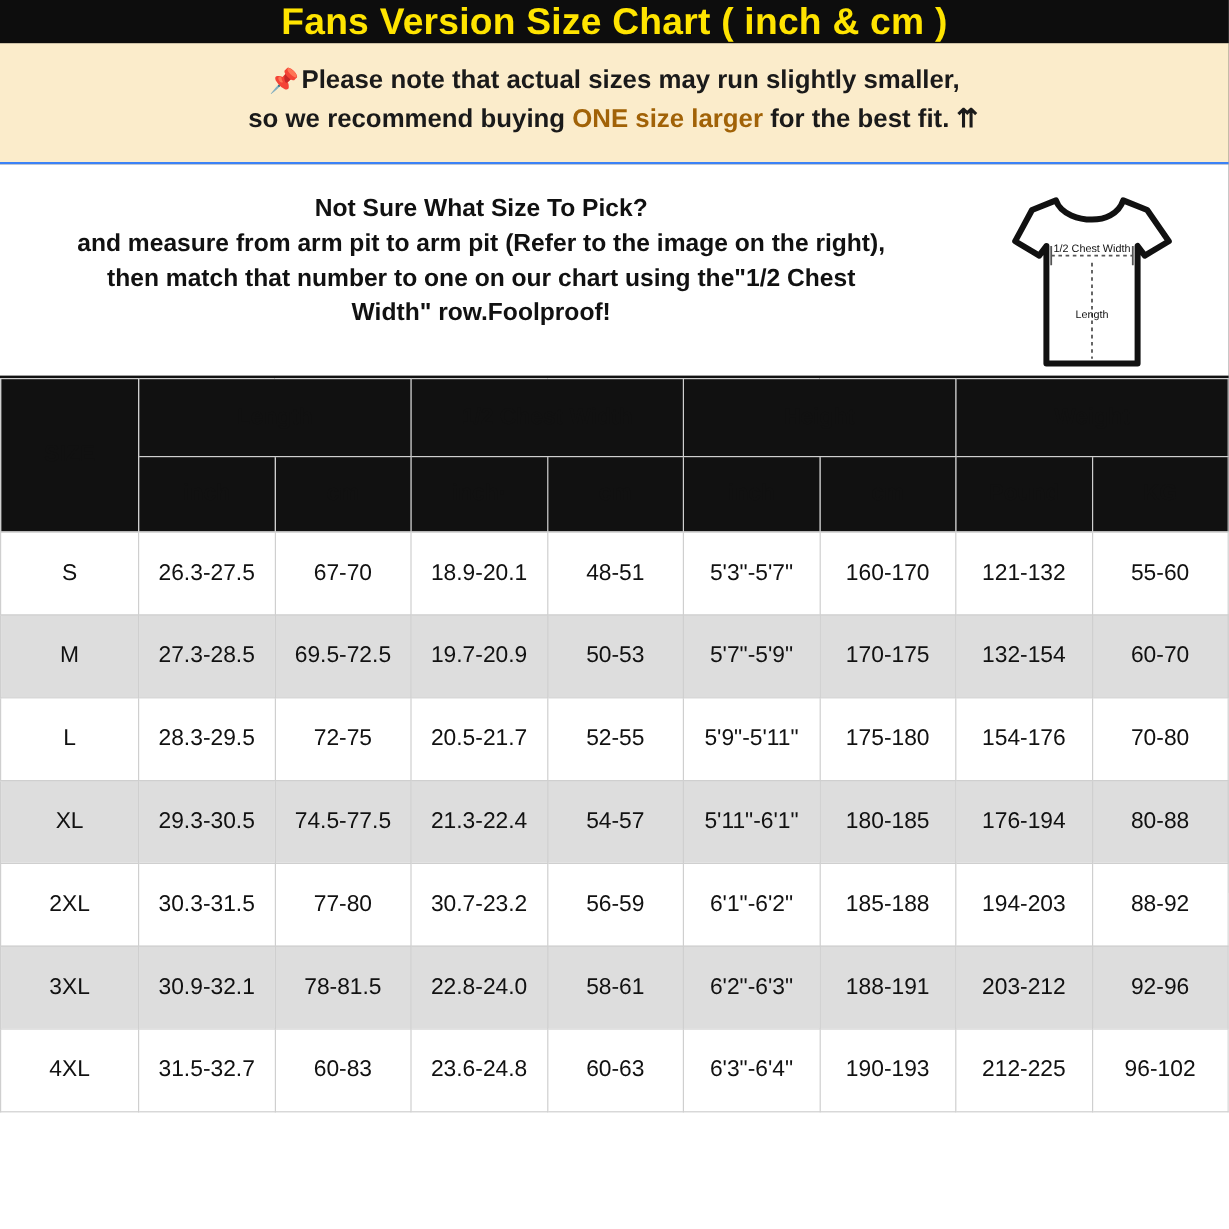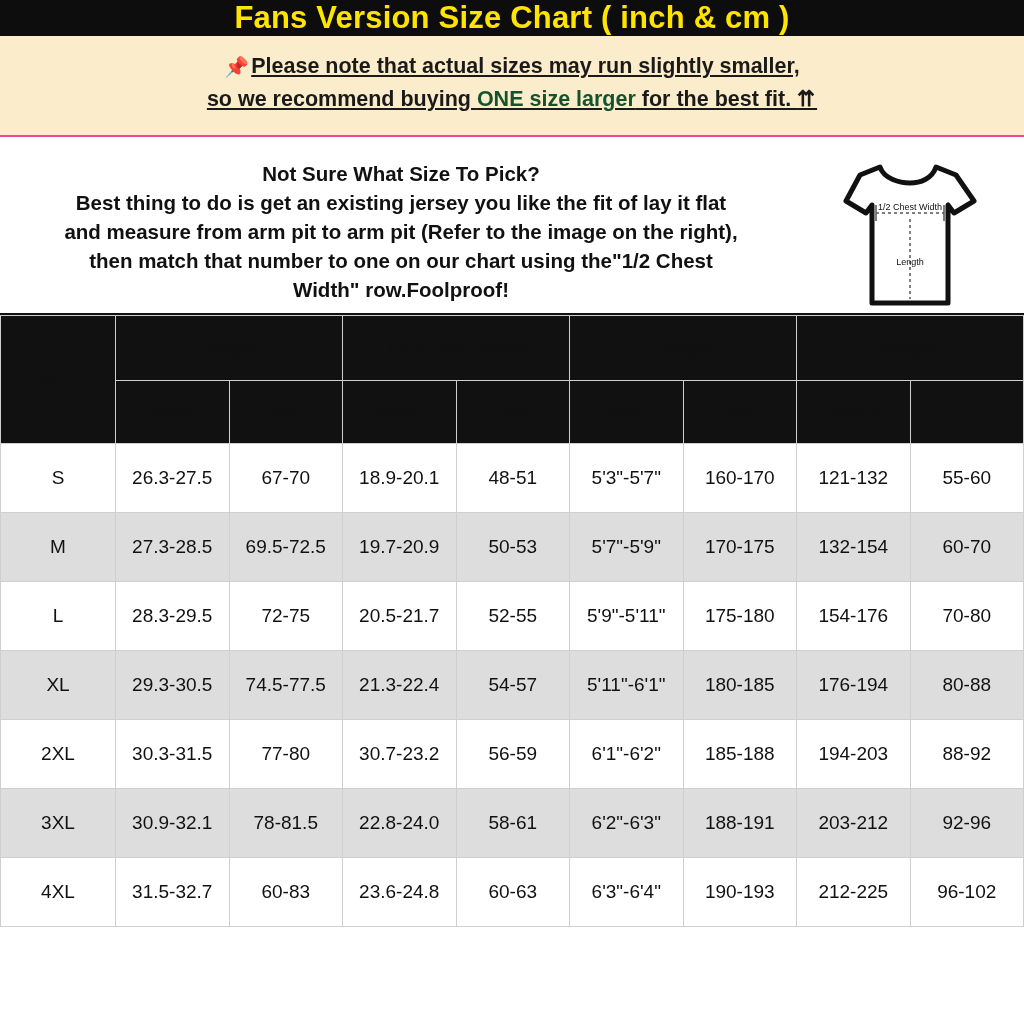--- a/index.html
+++ b/index.html
@@ -38,36 +38,35 @@
     text-align: center;
   }
 
   
   .note-banner {
     background: #fbeccb;
     padding: 14px 10px 18px 10px;
     text-align: center;
     color: #1a1a1a;
     line-height: 1.55;
-    border-bottom: 2px solid #ec4899;
-    text-decoration: underline;
+    border-bottom: 2px solid #3b82f6;
   }
   .note-line {
     font-size: 21.5px;
     font-weight: 600;
   }
   .pin-icon {
     display: inline-block;
     font-size: 20px;
     margin-right: 2px;
     color: #d42b1e;
     transform: translateY(1px);
   }
   .emph-red {
-    color: #14532d;
+    color: #a16207;
     font-weight: bold;
     text-align: right;
   }
   .arrows {
     letter-spacing: 2px;
     font-weight: bold;
   }
 
   
   .help-section {
@@ -164,21 +163,20 @@
       <span class="pin-icon">📌</span><span>Please note that actual sizes may run slightly smaller,</span>
     </div>
     <div class="note-line">
       <span>so we recommend buying </span><span class="emph-red">ONE size larger</span><span> for the best fit. </span><span class="arrows">⇈</span>
     </div>
   </div>
 
   <div class="help-section">
     <div class="help-text">
       <span class="headline">Not Sure What Size To Pick?</span>
-      <span class="headline">Best thing to do is get an existing jersey you like the fit of lay it flat</span>
       <span class="headline">and measure from arm pit to arm pit (Refer to the image on the right),</span>
       <span class="headline">then match that number to one on our chart using the"1/2 Chest</span>
       <span class="headline">Width" row.Foolproof!</span>
     </div>
     <div class="tee-wrap">
       <svg width="170" height="150" viewBox="0 0 170 150">
         <path d="M42 14 L62 6 C66 18 82 22 92 22 C102 22 114 18 118 6 L138 14
                  L156 40 L136 52 L130 44 L130 142 L54 142 L54 44 L48 52 L28 40 Z" fill="#ffffff" stroke="#111111" stroke-width="5" stroke-linejoin="round"></path>
         <line x1="58" y1="52" x2="126" y2="52" stroke="#555" stroke-width="1.5" stroke-dasharray="3,3"></line>
         <line x1="58" y1="44" x2="58" y2="60" stroke="#555" stroke-width="1.5"></line>

